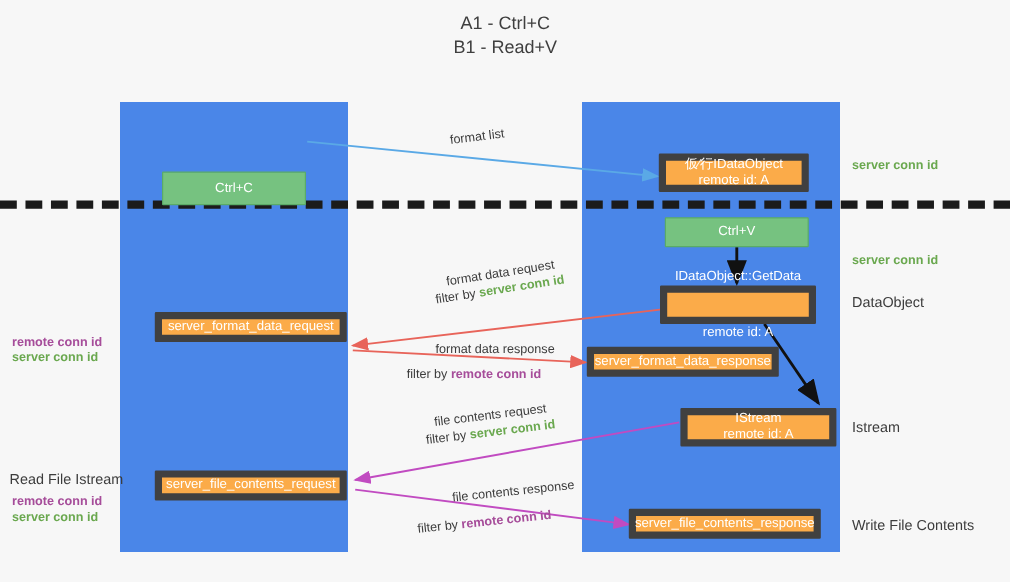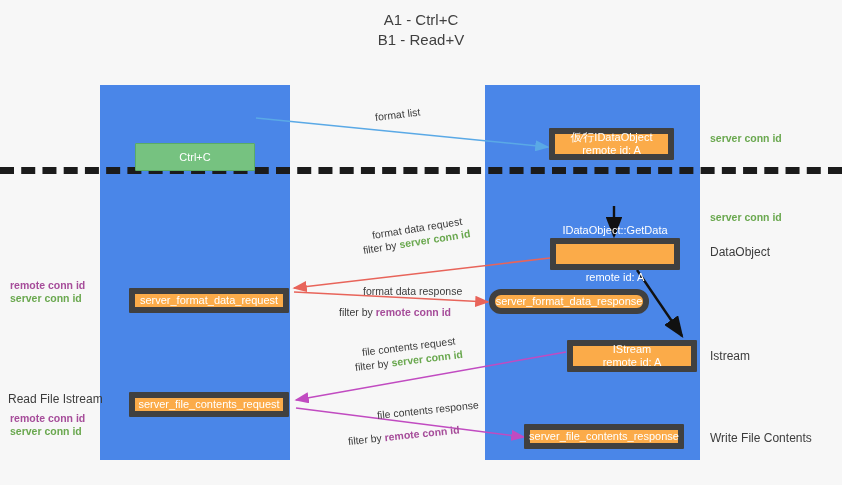--- a/index.html
+++ b/index.html
@@ -151,31 +151,34 @@
 
   <div class="box green" style="left:135px; top:104px; width:120px; height:28px;margin-top:39px;">
     <span>Ctrl+C</span>
   </div>
 
   <div class="box orange" style="left:549px; top:128px; width:125px; height:32px;">
     <span>仮⁄行IDataObject</span>
     <span>remote id: A</span>
   </div>
 
+  <div class="box green" style="left:554px; top:181px; width:120px; height:25px;">
+    <span>Ctrl+V</span>
+  </div>
 
   <div class="box orange" style="left:550px; top:238px; width:130px; height:32px;gap:34px;">
     <span>IDataObject::GetData</span>
     <span>remote id: A</span>
   </div>
 
-  <div class="box orange" style="left:129px; top:288px; width:160px; height:25px;">
+  <div class="box orange" style="left:129px; top:260px; width:160px; height:25px;">
     <span>server_format_data_request</span>
   </div>
 
-  <div class="box orange" style="left:489px; top:289px; width:160px; height:25px;border-radius:12px;">
+  <div class="box orange" style="left:489px; top:289px; width:160px; height:25px;">
     <span>server_format_data_response</span>
   </div>
 
   <div class="box orange" style="left:567px; top:340px; width:130px; height:32px;">
     <span>IStream</span>
     <span>remote id: A</span>
   </div>
 
   <div class="box orange" style="left:524px; top:424px; width:160px; height:25px;">
     <span>server_file_contents_response</span>

